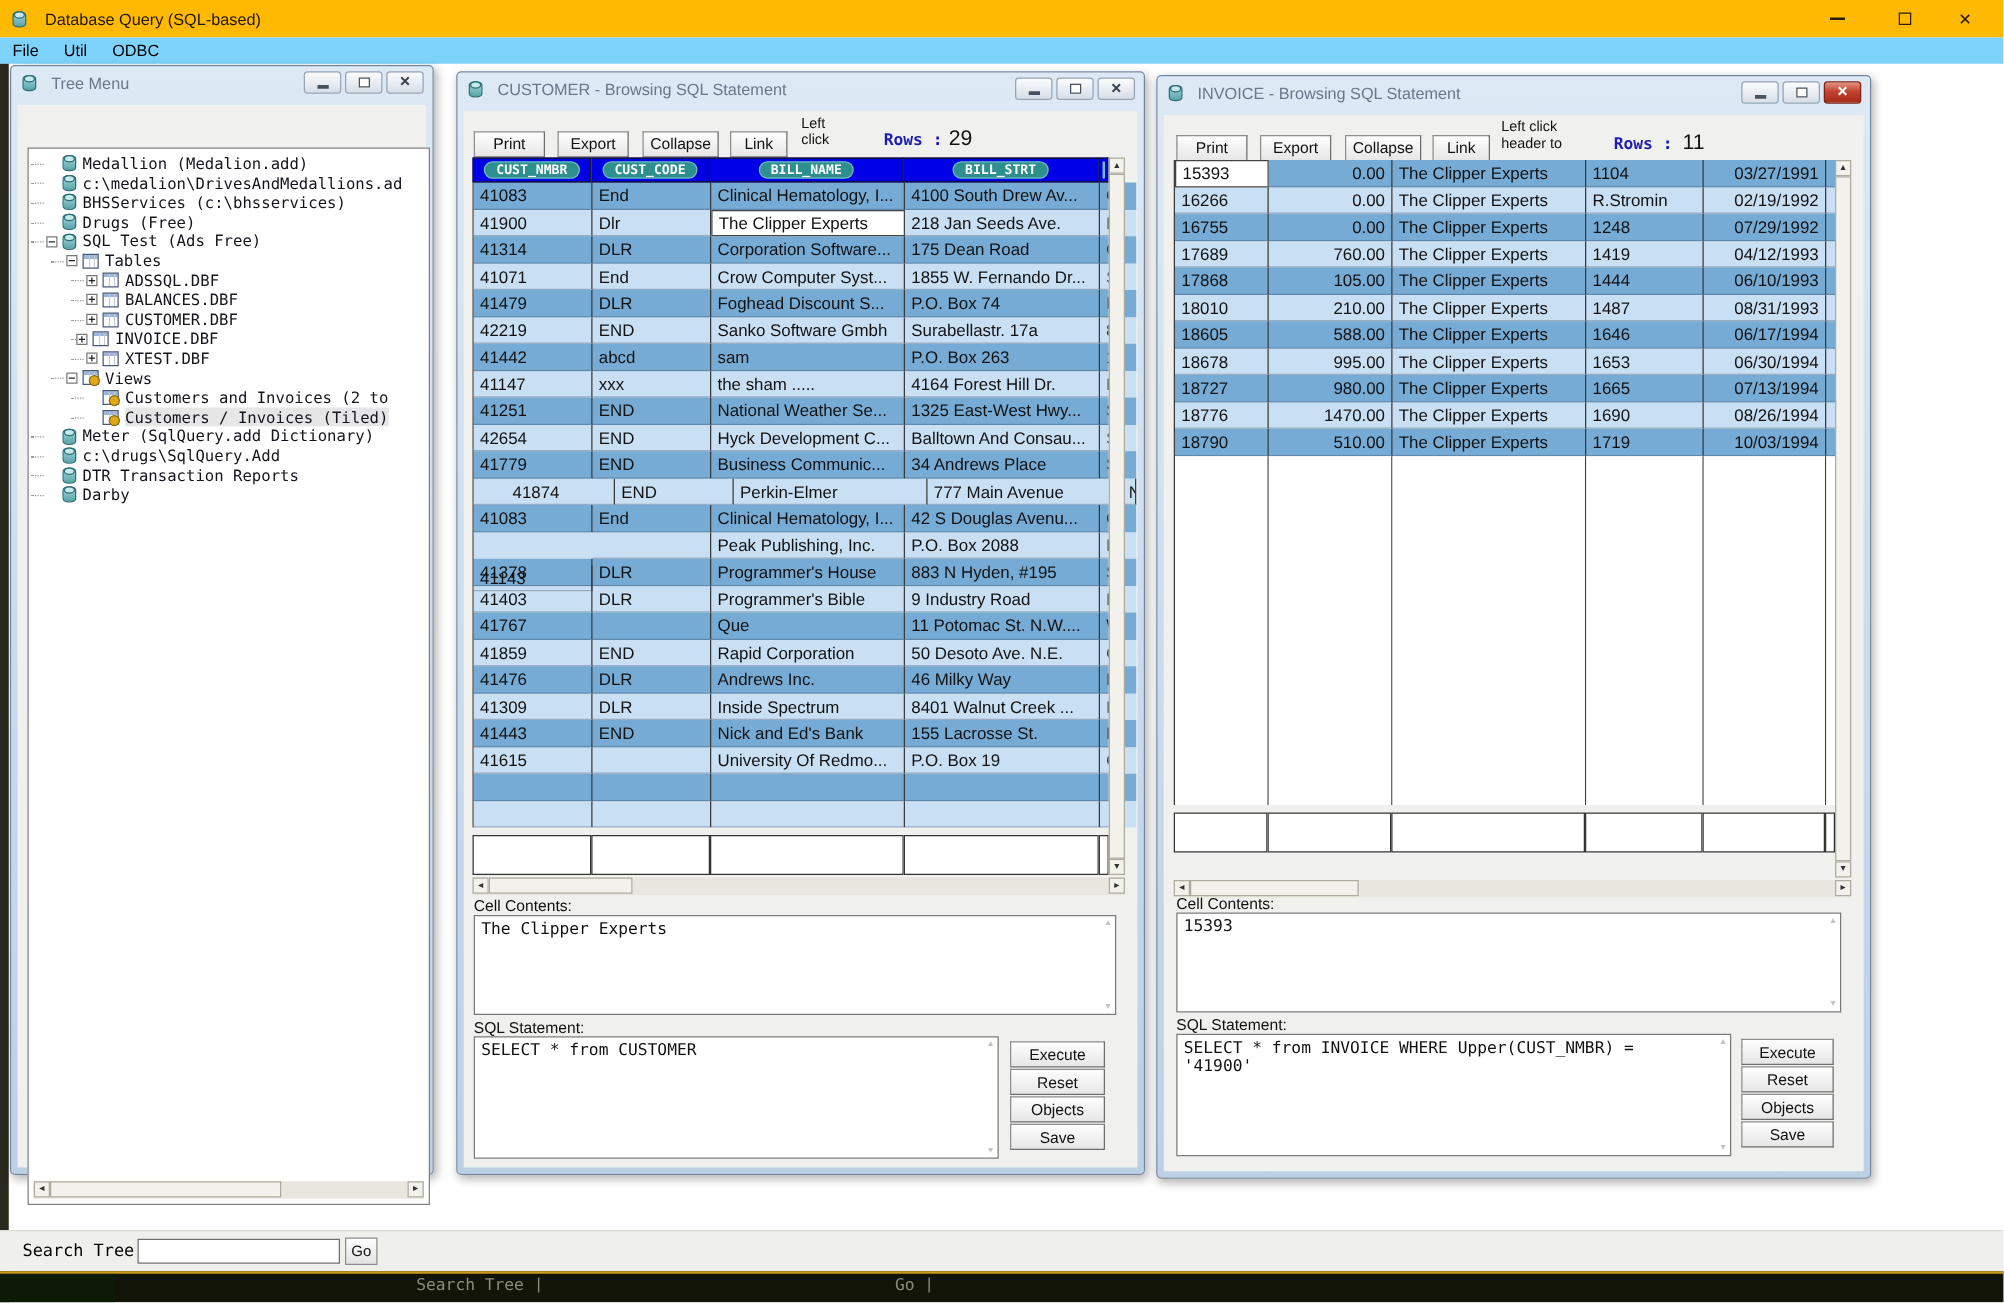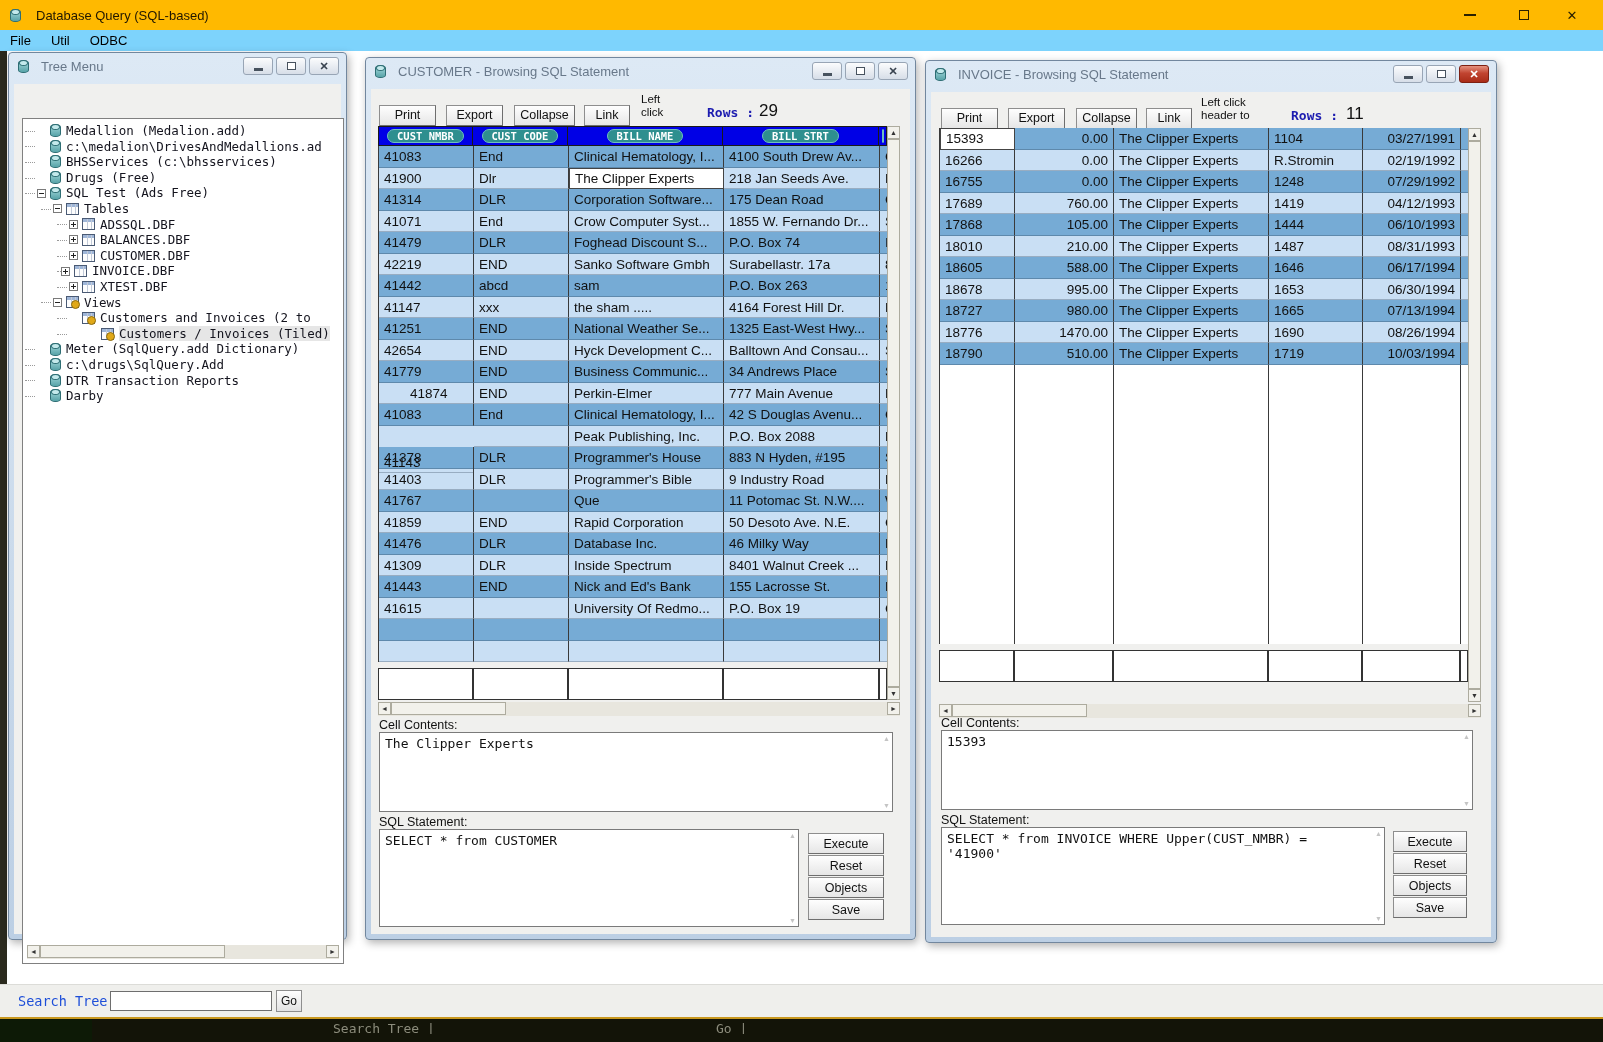--- a/index.html
+++ b/index.html
@@ -89,21 +89,21 @@
   .tbox { position:absolute; background:#fff; border:1px solid #7A7A7A; }
   .tbox textarea { width:100%; height:100%; border:none; outline:none; resize:none; background:transparent; font-family:"DejaVu Sans Mono", monospace; font-size:13px; color:#111; padding:3px 5px; overflow:hidden; }
   .tb-up, .tb-dn { position:absolute; right:2px; font-size:7px; color:#C4C4C4; }
   .tb-up { top:2px; } .tb-dn { bottom:2px; }
 
   .actions { position:absolute; display:flex; flex-direction:column; gap:1px; }
   .abtn { height:21px; border:1px solid #8E8E8E; border-bottom-color:#6E6E6E; border-right-color:#6E6E6E; background:linear-gradient(#FEFEFE,#E6E6E6); font-size:12.5px; color:#111; font-family:"Liberation Sans",sans-serif; }
 
   
   .search-bar { position:absolute; left:0; top:984px; width:1603px; height:33px; background:#EFEFEC; border-top:1px solid #DCDCD8; }
-  .search-label { position:absolute; left:18px; top:8px; font-family:"DejaVu Sans Mono", monospace; font-size:13.5px; color:#1d4ed8; }
+  .search-label { position:absolute; left:18px; top:8px; font-family:"DejaVu Sans Mono", monospace; font-size:13.5px; color:#000000; }
   .search-input { position:absolute; left:110px; top:6px; width:162px; height:20px; border:1px solid #6E6E6E; background:#fff; font-size:13px; padding:0 4px; }
   .go-btn { position:absolute; left:276px; top:5px; width:26px; height:22px; border:1px solid #8E8E8E; background:linear-gradient(#FEFEFE,#E2E2E2); font-size:12px; color:#111; }
   .ghost-strip { position:absolute; left:0; top:1017px; width:1603px; height:25px; background:#131408; border-top:2px solid #C9981E; overflow:hidden; }
   .ghost-block { position:absolute; left:0; top:0; width:92px; height:25px; background:#0D1A06; }
   .ghost-text { position:absolute; top:2px; height:13px; overflow:hidden; font-family:"DejaVu Sans Mono", monospace; font-size:13px; color:#8C8C7C; }
 </style>
 </head>
 <body>
 
 <div class="screen">
@@ -207,21 +207,21 @@
             <div class="tree-row" style="padding-left: 30px; --pl: 30px;">
               <span class="exp minus"></span>
               <span class="ticon icon-view"></span>
               <span class="tlabel">Views</span>
             </div>
             <div class="tree-row" style="padding-left: 46px; --pl: 46px;">
               <span class="exp-spacer"></span>
               <span class="ticon icon-view"></span>
               <span class="tlabel">Customers and Invoices (2 to</span>
             </div>
-            <div class="tree-row" style="padding-left: 65px; --pl: 46px;">
+            <div class="tree-row" style="padding-left: 46px; --pl: 46px;">
               <span class="exp-spacer"></span>
               <span class="ticon icon-view"></span>
               <span class="tlabel selected">Customers / Invoices (Tiled)</span>
             </div>
             <div class="tree-row" style="padding-left: 14px; --pl: 14px;">
               <span class="exp-spacer"></span>
               <span class="ticon icon-db"></span>
               <span class="tlabel">Meter (SqlQuery.add Dictionary)</span>
             </div>
             <div class="tree-row" style="padding-left: 14px; --pl: 14px;">
@@ -369,21 +369,21 @@
               <div class="g-cell" style="width: 8px; text-align: left;">S</div>
             </div>
             <div class="g-row dark">
               <div class="g-cell" style="width: 95px; text-align: left;">41779</div>
               <div class="g-cell" style="width: 95px; text-align: left;">END</div>
               <div class="g-cell" style="width: 155px; text-align: left;">Business Communic...</div>
               <div class="g-cell" style="width: 156px; text-align: left;">34 Andrews Place</div>
               <div class="g-cell" style="width: 8px; text-align: left;">S</div>
             </div>
             <div class="g-row light">
-              <div class="g-cell" style="width: 95px; text-align: left; padding-left: 31px;">41874</div>
+              <div class="g-cell" style="width: 113px; text-align: left; padding-left: 31px;">41874</div>
               <div class="g-cell" style="width: 95px; text-align: left;">END</div>
               <div class="g-cell" style="width: 155px; text-align: left;">Perkin-Elmer</div>
               <div class="g-cell" style="width: 156px; text-align: left;">777 Main Avenue</div>
               <div class="g-cell" style="width: 8px; text-align: left;">N</div>
             </div>
             <div class="g-row dark">
               <div class="g-cell" style="width: 95px; text-align: left;">41083</div>
               <div class="g-cell" style="width: 95px; text-align: left;">End</div>
               <div class="g-cell" style="width: 155px; text-align: left;">Clinical Hematology, I...</div>
               <div class="g-cell" style="width: 156px; text-align: left;">42 S Douglas Avenu...</div>
@@ -420,21 +420,21 @@
             <div class="g-row light">
               <div class="g-cell" style="width: 95px; text-align: left;">41859</div>
               <div class="g-cell" style="width: 95px; text-align: left;">END</div>
               <div class="g-cell" style="width: 155px; text-align: left;">Rapid Corporation</div>
               <div class="g-cell" style="width: 156px; text-align: left;">50 Desoto Ave. N.E.</div>
               <div class="g-cell" style="width: 8px; text-align: left;">C</div>
             </div>
             <div class="g-row dark">
               <div class="g-cell" style="width: 95px; text-align: left;">41476</div>
               <div class="g-cell" style="width: 95px; text-align: left;">DLR</div>
-              <div class="g-cell" style="width: 155px; text-align: left;">Database Inc.</div>
+              <div class="g-cell" style="width: 155px; text-align: left;">Andrews Inc.</div>
               <div class="g-cell" style="width: 156px; text-align: left;">46 Milky Way</div>
               <div class="g-cell" style="width: 8px; text-align: left;">B</div>
             </div>
             <div class="g-row light">
               <div class="g-cell" style="width: 95px; text-align: left;">41309</div>
               <div class="g-cell" style="width: 95px; text-align: left;">DLR</div>
               <div class="g-cell" style="width: 155px; text-align: left;">Inside Spectrum</div>
               <div class="g-cell" style="width: 156px; text-align: left;">8401 Walnut Creek ...</div>
               <div class="g-cell" style="width: 8px; text-align: left;">L</div>
             </div>

